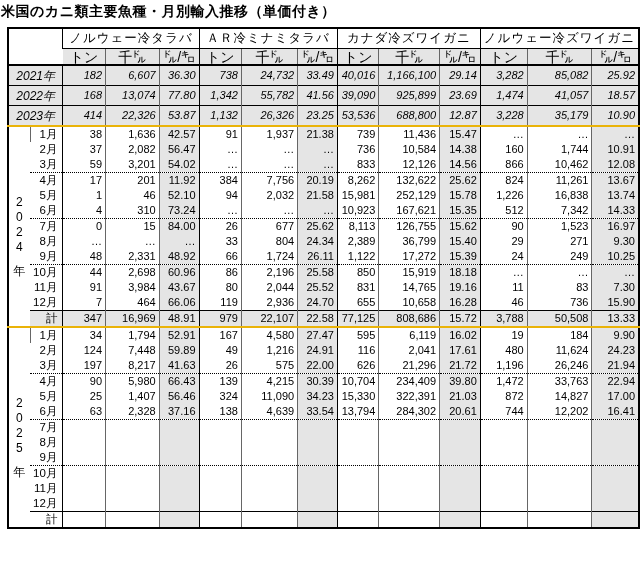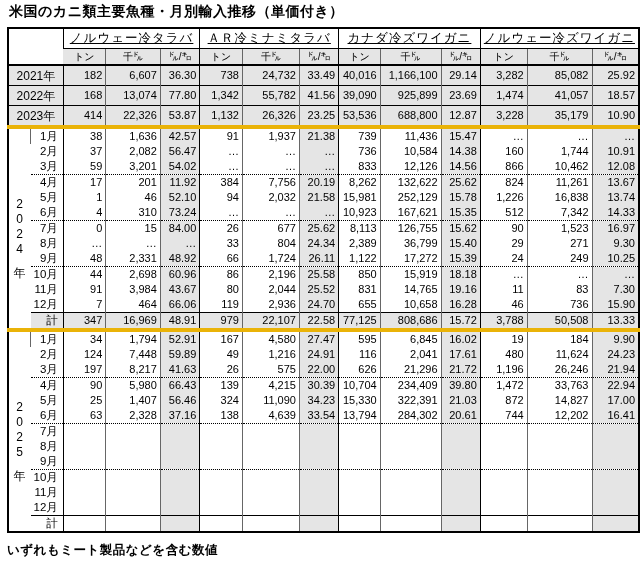--- a/index.html
+++ b/index.html
@@ -1,41 +1,41 @@
 <!DOCTYPE html>
 <html><head>
 <meta charset="utf-8">
 <style>
   html,body{margin:0;padding:0;background:#fff;}
   body{width:640px;height:566px;font-family:"Liberation Sans","DejaVu Sans",sans-serif;color:#000;position:relative;overflow:hidden;}
   .page{position:absolute;inset:0;}
-  .title{position:absolute;left:9px;top:3px;font-size:14px;font-weight:bold;letter-spacing:.5px;white-space:nowrap;}
+  .title{position:absolute;left:1px;top:3px;font-size:14px;font-weight:bold;letter-spacing:.5px;white-space:nowrap;}
   .footnote{position:absolute;left:7px;top:542px;font-size:12.5px;font-weight:bold;letter-spacing:.5px;white-space:nowrap;}
 
   table.imp{position:absolute;left:7px;top:27px;border-collapse:collapse;table-layout:fixed;
     border:2.5px solid #000;font-size:11px;line-height:1;}
   th,td{padding:0 3px;font-weight:normal;white-space:nowrap;overflow:hidden;border-left:1px solid #666;}
   th:first-child,td:first-child{border-left:none;}
   .gb{border-left:1.5px solid #000;}
 
-  .ghead{height:19px;font-size:12.5px;text-align:center;letter-spacing:1px;border-bottom:1px solid #000;background:#fff;text-decoration:underline;}
-  .uhead{height:15px;font-size:10px;text-align:center;background:#e5e5e5;border-bottom:2px solid #000;}
+  .ghead{height:19px;font-size:12.5px;text-align:center;letter-spacing:1px;border-bottom:1px solid #000;background:#fff;}
+  .uhead{height:15px;font-size:14px;text-align:center;background:#e5e5e5;border-bottom:2px solid #000;}
   .blank{background:#fff;border-bottom:2px solid #000;}
 
   td{text-align:right;}
-  .annual th,.annual td{height:19px;border-top:1px solid #000;background:#e5e5e5;}
+  .annual th,.annual td{height:19px;border-top:1px solid #000;background:#e5e5e5;font-style:italic;}
   .alabel{text-align:center;font-size:12px;}
 
   .month th,.month td{height:15px;}
   .mlabel{text-align:right;font-size:11.5px;padding-right:5px;}
   .shade{background:#e5e5e5;}
   .qtop th,.qtop td{border-top:1px dotted #000;}
   .trow th,.trow td{height:15px;border-top:1px solid #000;}
   .trow.tshade th,.trow.tshade td{background:#e5e5e5;}
-  .blocktop th,.blocktop td{border-top:4px solid #eab308;}
+  .blocktop th,.blocktop td{border-top:2px solid #eab308;}
 
   .yearcell{vertical-align:middle;text-align:center;padding:0;background:#fff;}
   .yearcell span{writing-mode:vertical-rl;text-orientation:upright;font-size:12px;letter-spacing:1px;display:inline-block;}
 </style>
 </head>
 <body>
 
 <div class="page">
   <div class="title">米国のカニ類主要魚種・月別輸入推移（単価付き）</div>
 
@@ -324,21 +324,21 @@
         <tr class="month blocktop">
           <th class="yearcell" rowspan="13"><span>2025年</span></th>
           <th class="mlabel">1月</th>
           <td class="gb ">34</td>
           <td class="">1,794</td>
           <td class="shade">52.91</td>
           <td class="gb ">167</td>
           <td class="">4,580</td>
           <td class="shade">27.47</td>
           <td class="gb ">595</td>
-          <td class="">6,845</td>
+          <td class="">6,119</td>
           <td class="shade">16.02</td>
           <td class="gb ">19</td>
           <td class="">184</td>
           <td class="shade">9.90</td>
         </tr>
         <tr class="month">
           <th class="mlabel">2月</th>
           <td class="gb ">124</td>
           <td class="">7,448</td>
           <td class="shade">59.89</td>
@@ -513,14 +513,13 @@
           <td class="gb "></td>
           <td class=""></td>
           <td class="shade"></td>
           <td class="gb "></td>
           <td class=""></td>
           <td class="shade"></td>
         </tr>
       </tbody>
     </table>
 
-  <div class="footnote">いずれもミート製品などを含む数値</div>
 </div>
 
 </body></html>

